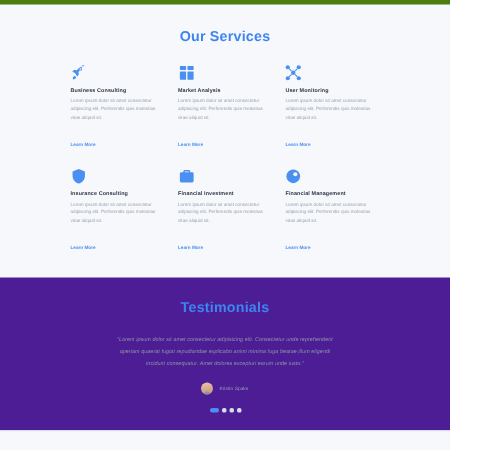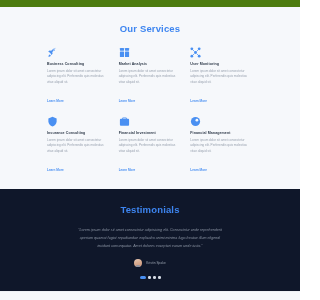--- a/index.html
+++ b/index.html
@@ -18,21 +18,21 @@
     font-size: 9.5px;
     font-weight: bold;
     text-align: center;
     letter-spacing: 0.15px;
   }
 
   
   .services {
     background: #f6f8fb;
     padding: 16px 0 14px 0;
-    border-top: 7px solid #4d7c0f;
+    border-top: 3px solid #4d7c0f;
   }
   .services-title { margin-bottom: 13px; }
   .svc-grid {
     width: 206px;
     margin: 0 auto;
     display: grid;
     grid-template-columns: repeat(3, 1fr);
     column-gap: 9px;
     row-gap: 10px;
   }
@@ -61,21 +61,21 @@
   .svc-link {
     font-size: 3.1px;
     color: #4a90f2;
     font-weight: bold;
     display: inline-block;
     text-decoration: none;
   }
 
   
   .testimonials {
-    background: #0f172a;
+    background: #4c1d95;
     padding: 15px 0 12px 0;
   }
   .testi-title { margin-bottom: 12px; }
   .testi-quote {
     width: 152px;
     margin: 0 auto;
     font-size: 3.6px;
     line-height: 2.15;
     text-align: center;
     color: #8d96a5;

